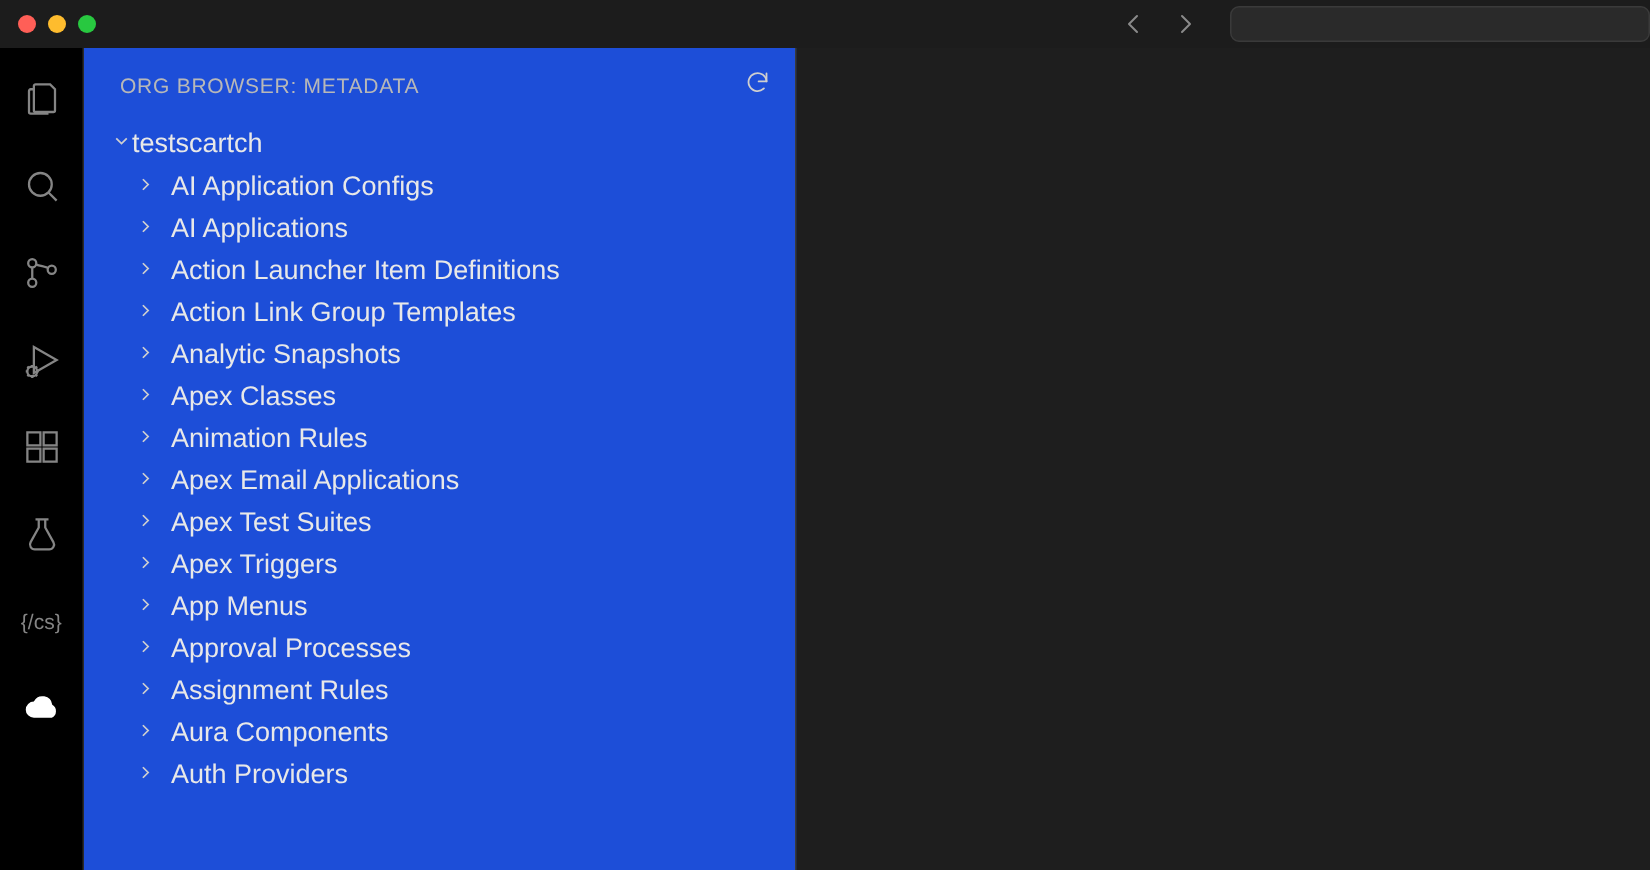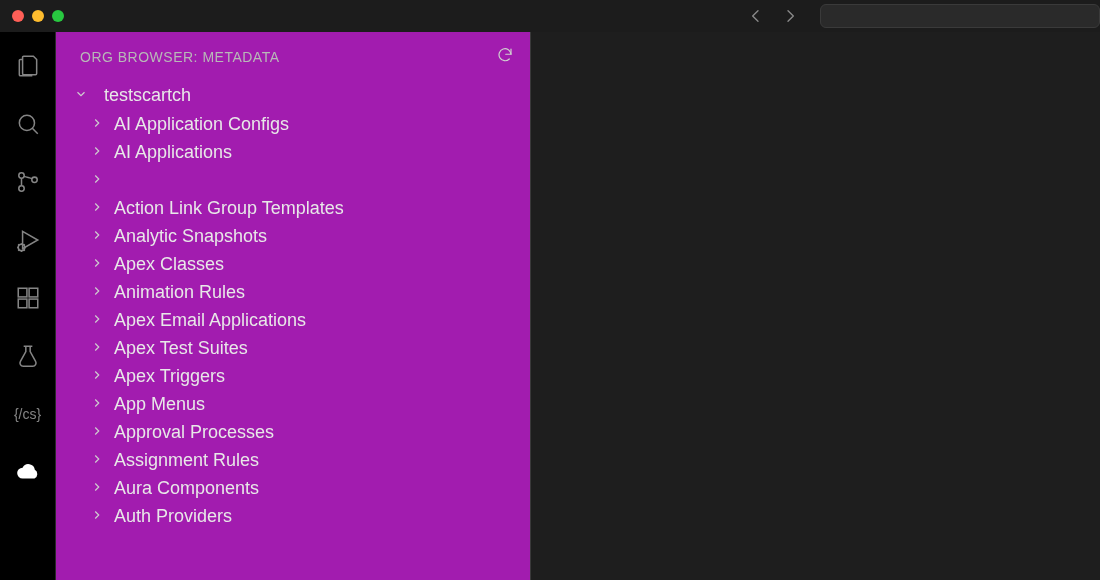--- a/index.html
+++ b/index.html
@@ -87,21 +87,21 @@
     .ab-item svg { width: 26px; height: 26px; stroke: currentColor; fill: none; stroke-width: 1.4; }
     .ab-item.active { color: #ffffff; }
     .ab-cs {
       font-size: 14px;
       color: #858585;
     }
     .ab-cloud svg { fill: #ffffff; stroke: none; }
     
     .side-panel {
       width: 475px;
-      background: #a21caf;
+      background: #1d4ed8;
       border-right: 1px solid #3a3a3a;
       display: flex;
       flex-direction: column;
     }
     .panel-header {
       display: flex;
       align-items: center;
       justify-content: space-between;
       padding: 14px 16px 8px 24px;
       color: #b8b8b8;
@@ -114,21 +114,21 @@
     .refresh-icon svg {
       width: 18px; height: 18px; stroke: #cfcfcf; fill: none; stroke-width: 1.6;
     }
     .tree {
       padding: 6px 0 8px 0;
       overflow: hidden;
     }
     .tree-root {
       display: flex;
       align-items: center;
-      gap: 16px;
+      gap: 0;
       padding: 4px 0 4px 18px;
       font-size: 18px;
       color: #e8e8e8;
     }
     .tree-root .chev { color: #cfcfcf; }
     .tree-item {
       display: flex;
       align-items: center;
       gap: 10px;
       padding: 3.5px 0 3.5px 34px;
@@ -255,20 +255,21 @@
           <div class="tree-item">
             <span class="chev"><svg viewBox="0 0 24 24">
                 <path d="M9 6l6 6-6 6"></path>
               </svg></span>
             <span>AI Applications</span>
           </div>
           <div class="tree-item">
             <span class="chev"><svg viewBox="0 0 24 24">
                 <path d="M9 6l6 6-6 6"></path>
               </svg></span>
+            <span>Action Launcher Item Definitions</span>
           </div>
           <div class="tree-item">
             <span class="chev"><svg viewBox="0 0 24 24">
                 <path d="M9 6l6 6-6 6"></path>
               </svg></span>
             <span>Action Link Group Templates</span>
           </div>
           <div class="tree-item">
             <span class="chev"><svg viewBox="0 0 24 24">
                 <path d="M9 6l6 6-6 6"></path>

